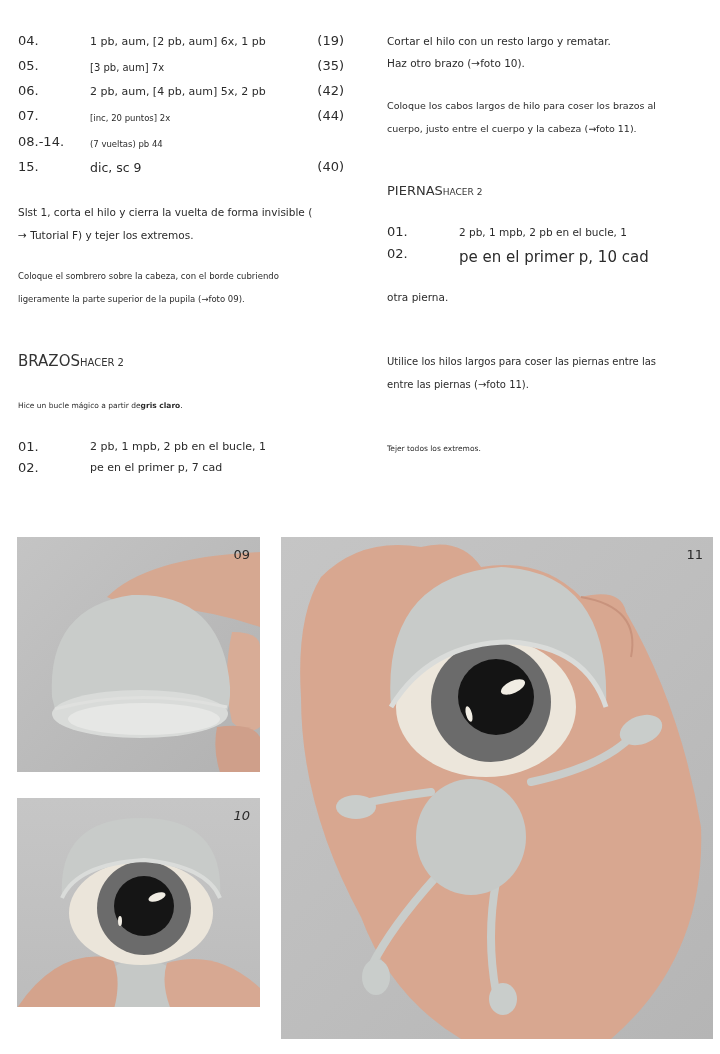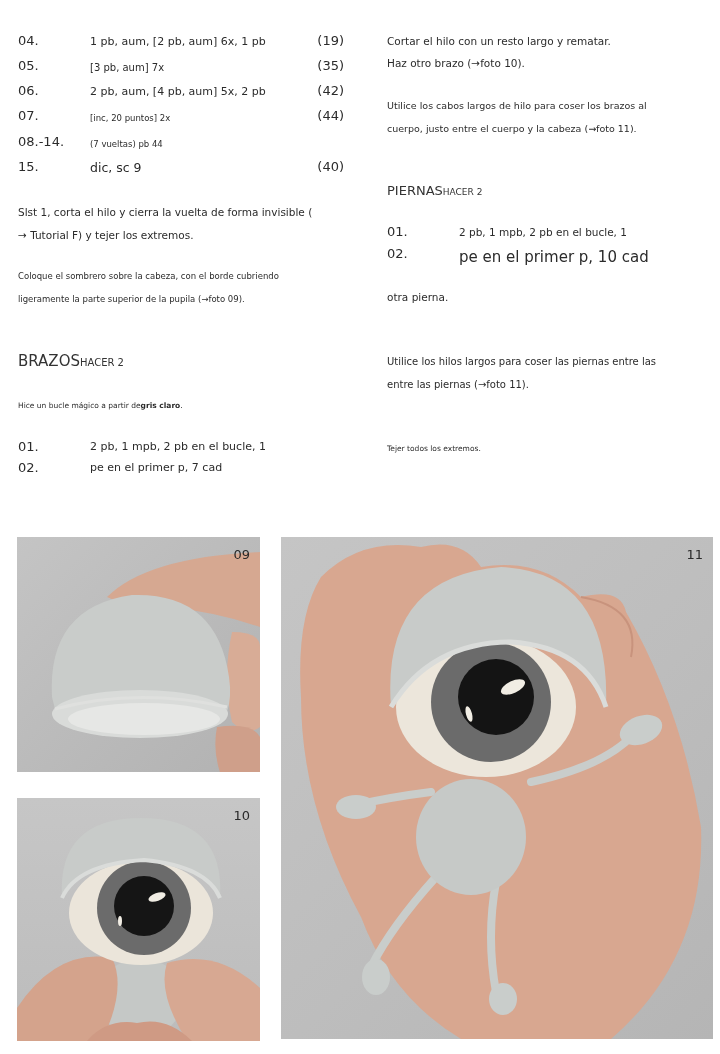--- a/index.html
+++ b/index.html
@@ -90,21 +90,21 @@
     <span class="rtxt" style="left:72px;top:1px;font-size:11px;">pe en el primer p, 7 cad</span>
   </div>
 </div>
 
 <div class="para p11" style="top:30px;left:387px;width:330px;line-height:22px;">
   <div>Cortar el hilo con un resto largo y rematar.</div>
   <div>Haz otro brazo (→foto 10).</div>
 </div>
 
 <div class="para" style="top:94px;left:387px;width:330px;font-size:9.5px;">
-  <div>Utilice los cabos largos de hilo para coser los brazos al</div>
+  <div>Coloque los cabos largos de hilo para coser los brazos al</div>
   <div>cuerpo, justo entre el cuerpo y la cabeza (→foto 11).</div>
 </div>
 
 <div class="heading" style="top:180px;left:387px;">
   <span class="h-main" style="font-size:13px;">PIERNAS</span><span class="h-sub" style="font-size:9px;">HACER 2</span>
 </div>
 
 <div>
   <div class="row" style="top:224px;left:387px;width:320px;height:20px;">
     <span class="rnum" style="left:0;top:0;">01.</span>
@@ -136,21 +136,21 @@
 
     <path d="M35 160 Q30 70 115 58 Q200 55 212 140 Q215 160 210 175 L40 180 Z" fill="#c9ccca"></path>
 
     <ellipse cx="123" cy="177" rx="88" ry="24" fill="#d9dbd9"></ellipse>
     <ellipse cx="127" cy="182" rx="76" ry="16" fill="#e6e7e5"></ellipse>
     <path d="M38 172 Q120 150 210 170" stroke="#dfe0de" stroke-width="3" fill="none"></path>
   </svg>
   <span class="photo-label">09</span>
 </div>
 
-<div class="photo" style="left:17px;top:798px;width:243px;height:243px;background:linear-gradient(180deg,#c6c6c6 0%,#bcbcbc 100%);">
+<div class="photo" style="left:17px;top:798px;width:243px;height:209px;background:linear-gradient(180deg,#c6c6c6 0%,#bcbcbc 100%);font-style:italic;">
   <svg width="243" height="243" viewBox="0 0 243 243">
 
     <ellipse cx="124" cy="200" rx="42" ry="40" fill="#c5c8c6"></ellipse>
 
     <path d="M0 210 Q40 150 95 160 Q110 190 85 243 L0 243 Z" fill="#d4a38c"></path>
     <path d="M243 190 Q200 150 150 165 Q140 195 170 243 L243 243 Z" fill="#d7a892"></path>
     <path d="M70 243 Q90 220 120 225 Q150 218 175 243 Z" fill="#cf9a84"></path>
 
     <ellipse cx="124" cy="115" rx="72" ry="52" fill="#ebe5da"></ellipse>
 

